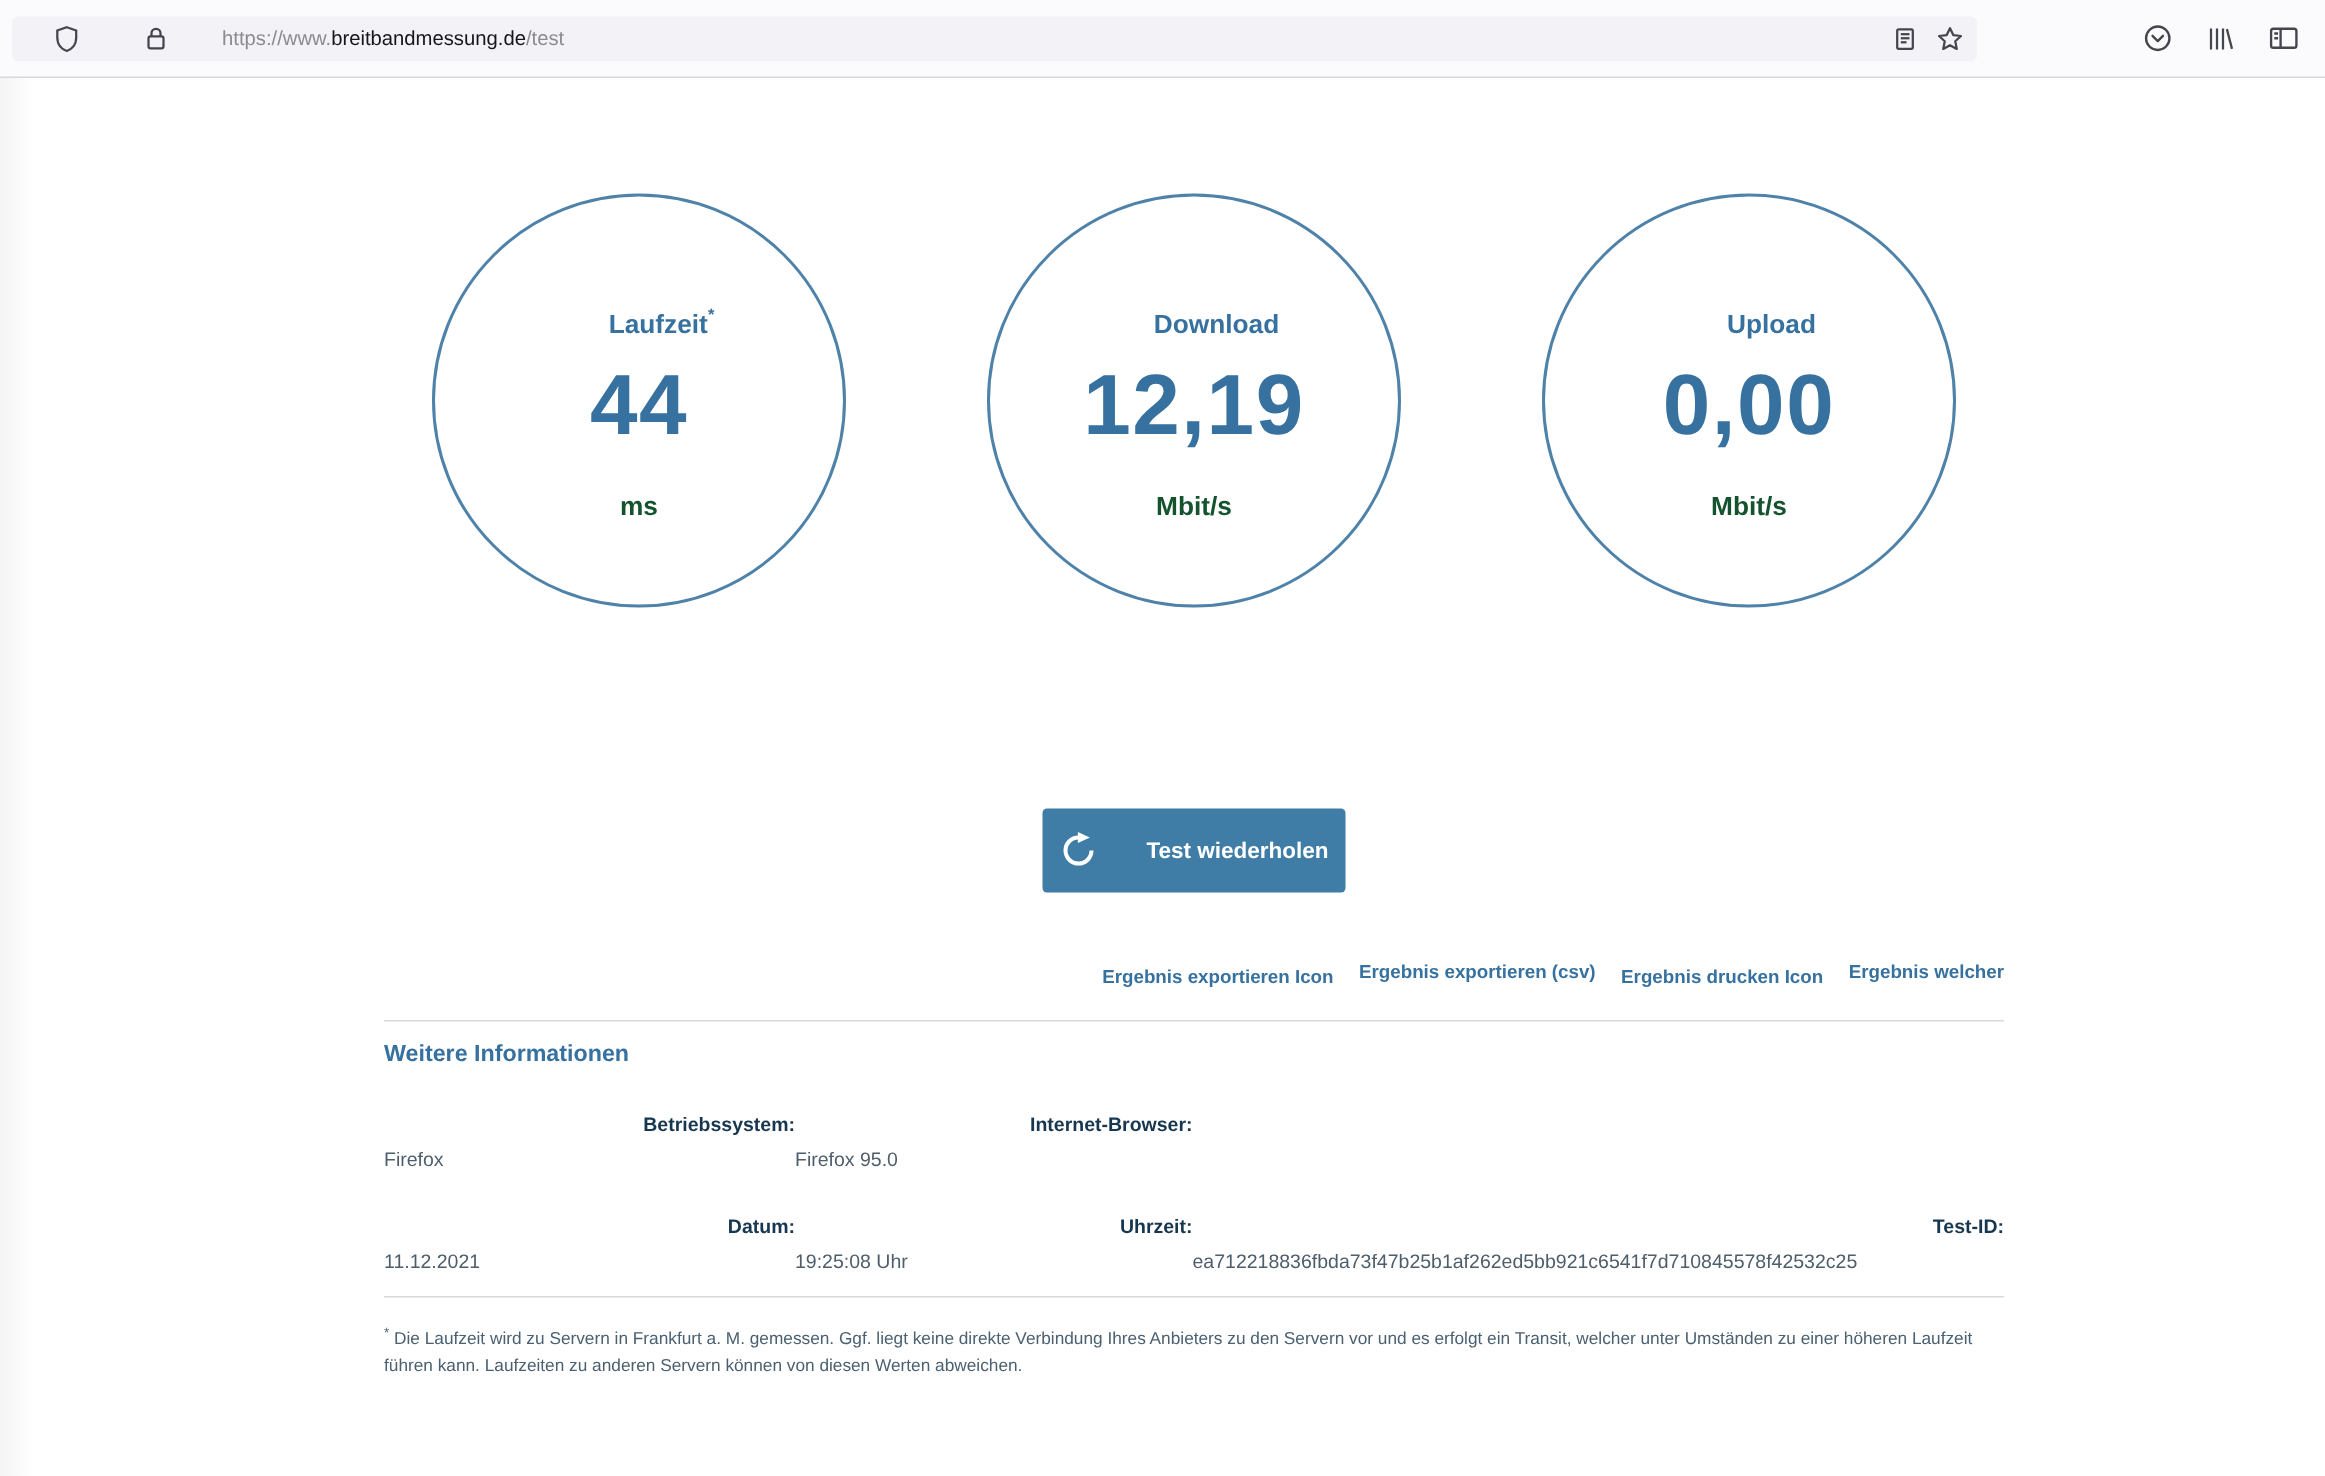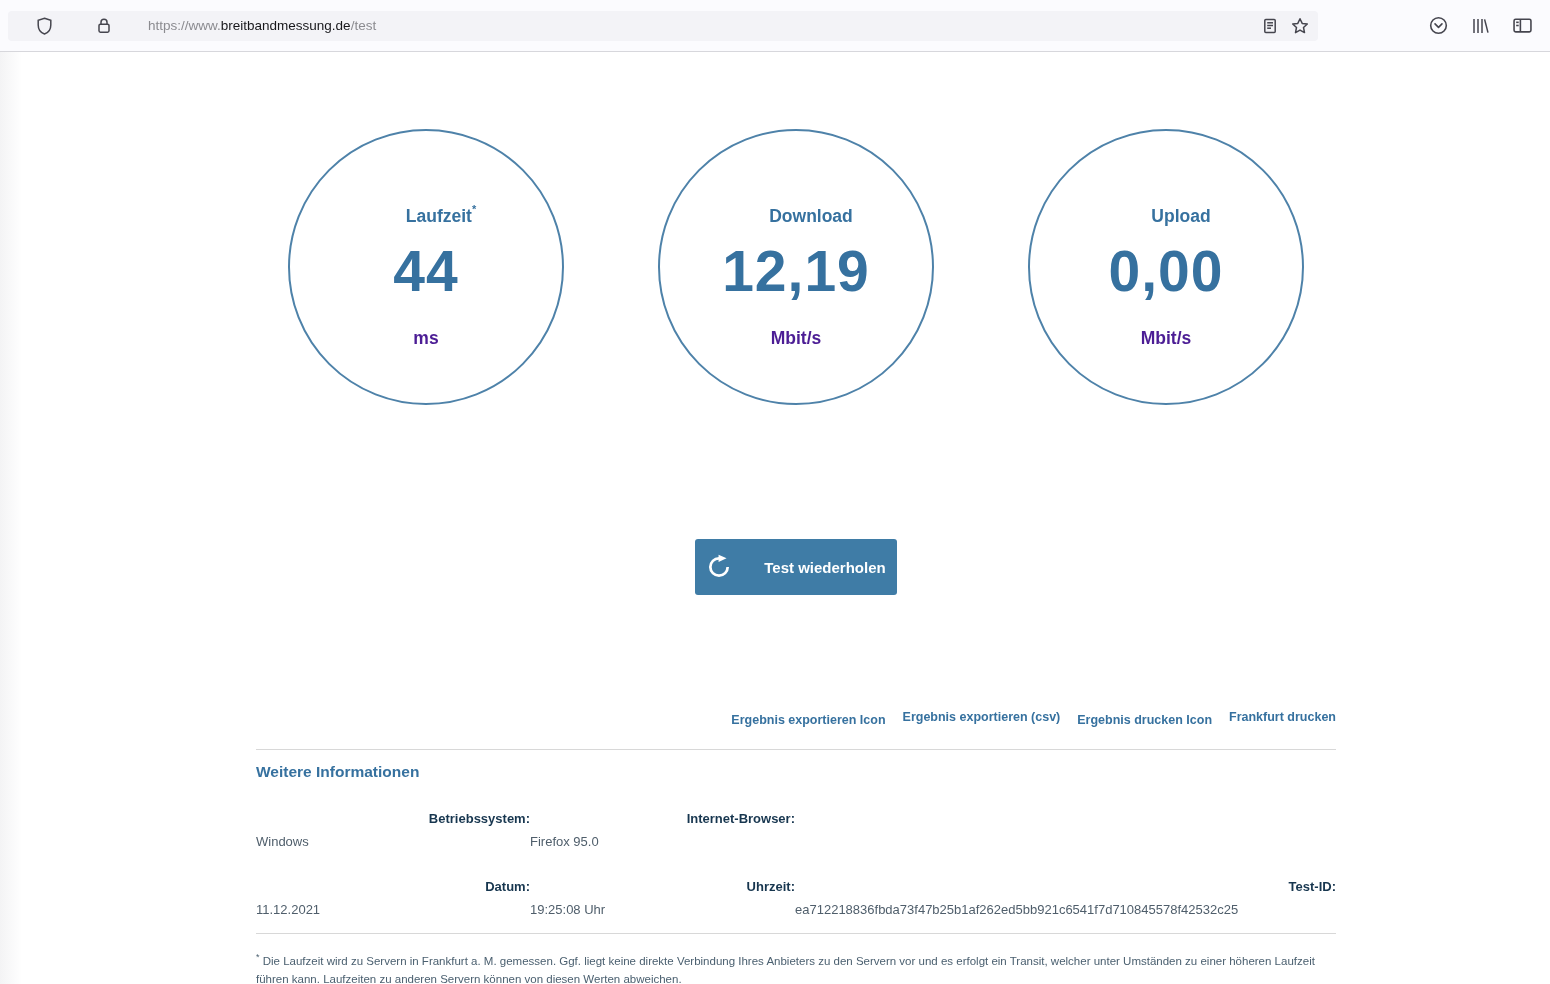--- a/index.html
+++ b/index.html
@@ -36,33 +36,33 @@
   
   .circles { padding-top:77px; display:flex; justify-content:center; gap:94px; }
   .circle {
     width:276px; height:276px; border:2px solid #4e82a9; border-radius:50%;
     display:flex; flex-direction:column; align-items:center; padding-top:16px;
     justify-content:center; background:#fff;
   }
   .metric-label { font-size:17.5px; font-weight:bold; color:#36719f; line-height:21px; margin-bottom:16px; position:relative;padding-left:30px; }
   .metric-sup { font-size:11px; position:relative; top:-2px; }
   .metric-value { font-size:57px; font-weight:bold; color:#36719f; line-height:57px; margin-bottom:28px; letter-spacing:1px; }
-  .metric-unit { font-size:17.5px; font-weight:bold; color:#4c1d95; line-height:21px; }
+  .metric-unit { font-size:17.5px; font-weight:bold; color:#14532d; line-height:21px; }
 
   
   .btn-row { margin-top:134px; display:flex; justify-content:center; }
   .repeat-btn {
     width:202px; height:56px; background:#3f7ca6; border:none; border-radius:3px;
     display:flex; align-items:center; justify-content:center; gap:32px;
     color:#fff; font-size:15px; font-weight:bold; cursor:pointer;
     font-family:"Liberation Sans", sans-serif;
   }
 
   
-  .links-row { margin-top:118px; display:flex; justify-content:flex-end; gap:17px; align-items:flex-start; }
+  .links-row { margin-top:49px; display:flex; justify-content:flex-end; gap:17px; align-items:flex-start; }
   .result-link { color:#36719f; font-size:12.5px; font-weight:bold; text-decoration:none; cursor:pointer; white-space:nowrap; }
   .result-link.raised { transform:translateY(-3px); }
 
   .divider { margin-top:22px; border-top:1px solid #d8d8d8; height:0; }
 
   
   .info-title { margin-top:13px; font-size:15.5px; font-weight:bold; color:#36719f; }
   .info-version { margin-top:9px; font-size:12px; color:#4f5e6b; }
   .info-grid { margin-top:30px; display:grid; grid-template-columns:274px 265px 1fr; row-gap:30px; }
   .field-label { font-size:13px; font-weight:bold; color:#17364f;text-align:right; }
@@ -161,31 +161,31 @@
             </svg>
         </span>
         <span>Test wiederholen</span>
       </button>
     </div>
 
     <div class="links-row">
       <a class="result-link">Ergebnis exportieren Icon</a>
       <a class="result-link raised">Ergebnis exportieren (csv)</a>
       <a class="result-link">Ergebnis drucken Icon</a>
-      <a class="result-link raised">Frankfurt drucken</a>
+      <a class="result-link raised">Ergebnis welcher</a>
     </div>
 
     <div class="divider"></div>
 
     <div class="info-title">Weitere Informationen</div>
 
     <div class="info-grid">
       <div>
         <div class="field-label">Betriebssystem:</div>
-        <div class="field-value">Windows</div>
+        <div class="field-value">Firefox</div>
       </div>
       <div>
         <div class="field-label">Internet-Browser:</div>
         <div class="field-value">Firefox 95.0</div>
       </div>
       <div></div>
       <div>
         <div class="field-label">Datum:</div>
         <div class="field-value">11.12.2021</div>
       </div>

